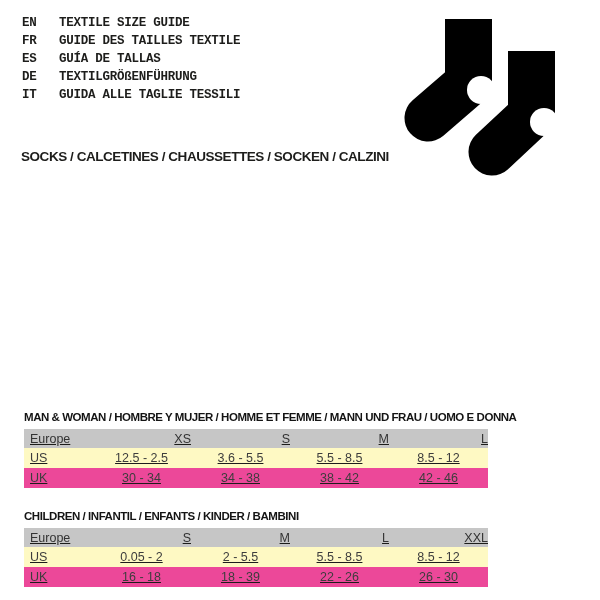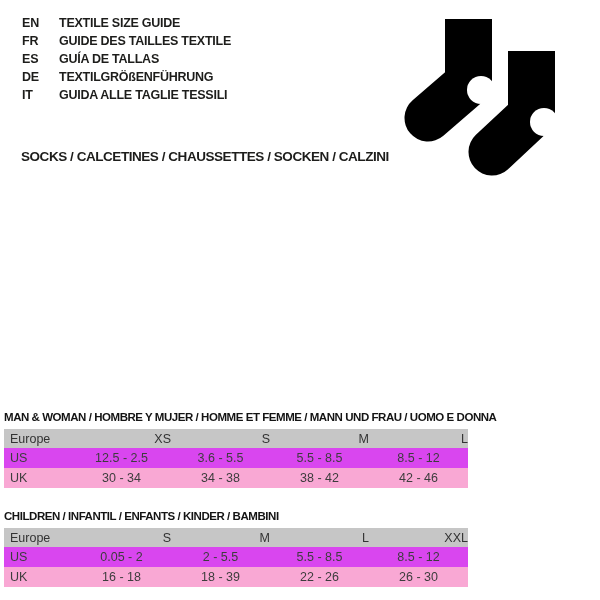--- a/index.html
+++ b/index.html
@@ -7,49 +7,49 @@
   body {
     background:#ffffff;
     font-family:"Liberation Sans", sans-serif;
     position:relative;
     overflow:hidden;
     color:#1d1d1b;
   }
 
   
   .lang-block { position:absolute; left:22px; top:14px; }
-  .lang-row { display:flex; align-items:center; height:18px; white-space:nowrap; }
+  .lang-row { display:flex; align-items:center; height:18px; white-space:nowrap;font-family:Liberation Mono, monospace; }
   .lang-code { width:37px; font-weight:700; font-size:12.5px; letter-spacing:-0.2px; }
   .lang-label { font-weight:700; font-size:12.5px; letter-spacing:-0.25px; }
 
   
   .category-line {
     position:absolute; left:21px; top:109px;
     font-weight:700; font-size:13.5px; letter-spacing:-0.45px; white-space:nowrap;margin-top:40px;
   }
 
   
   .socks { position:absolute; left:404px; top:10px; }
 
   
-  .size-table-block { position:absolute; left:4px; width:464px; }
+  .size-table-block { position:absolute; left:24px; width:464px; }
   .tb-men  { top:411px; }
   .tb-kids { top:510px; }
   .table-title {
     font-weight:700; font-size:11.5px; line-height:13px;
     letter-spacing:-0.45px; white-space:nowrap; margin-bottom:5px; color:#141414;
   }
-  .size-table { border-collapse:collapse; table-layout:fixed; width:464px; }
+  .size-table { border-collapse:collapse; table-layout:fixed; width:464px;text-decoration:underline; }
   .size-table th {
     background:#c6c6c6; font-weight:400; font-size:12.5px;
     height:19px; color:#333333; text-align:right;
   }
-  .size-table td { height:20px; font-size:12.5px; color:#3d3d3d; text-align:center; background:#d946ef; }
+  .size-table td { height:20px; font-size:12.5px; color:#3d3d3d; text-align:center; background:#fef9c3; }
   .size-table th:first-child, .size-table td:first-child { text-align:left; padding-left:6px; width:68px; }
-  .size-table tr.alt td { background:#f9a8d4; }
+  .size-table tr.alt td { background:#ec4899; }
 </style>
 </head>
 <body>
 
 <div class="lang-block">
     <div class="lang-row">
       <span class="lang-code">EN</span>
       <span class="lang-label">TEXTILE SIZE GUIDE</span>
     </div>
     <div class="lang-row">

